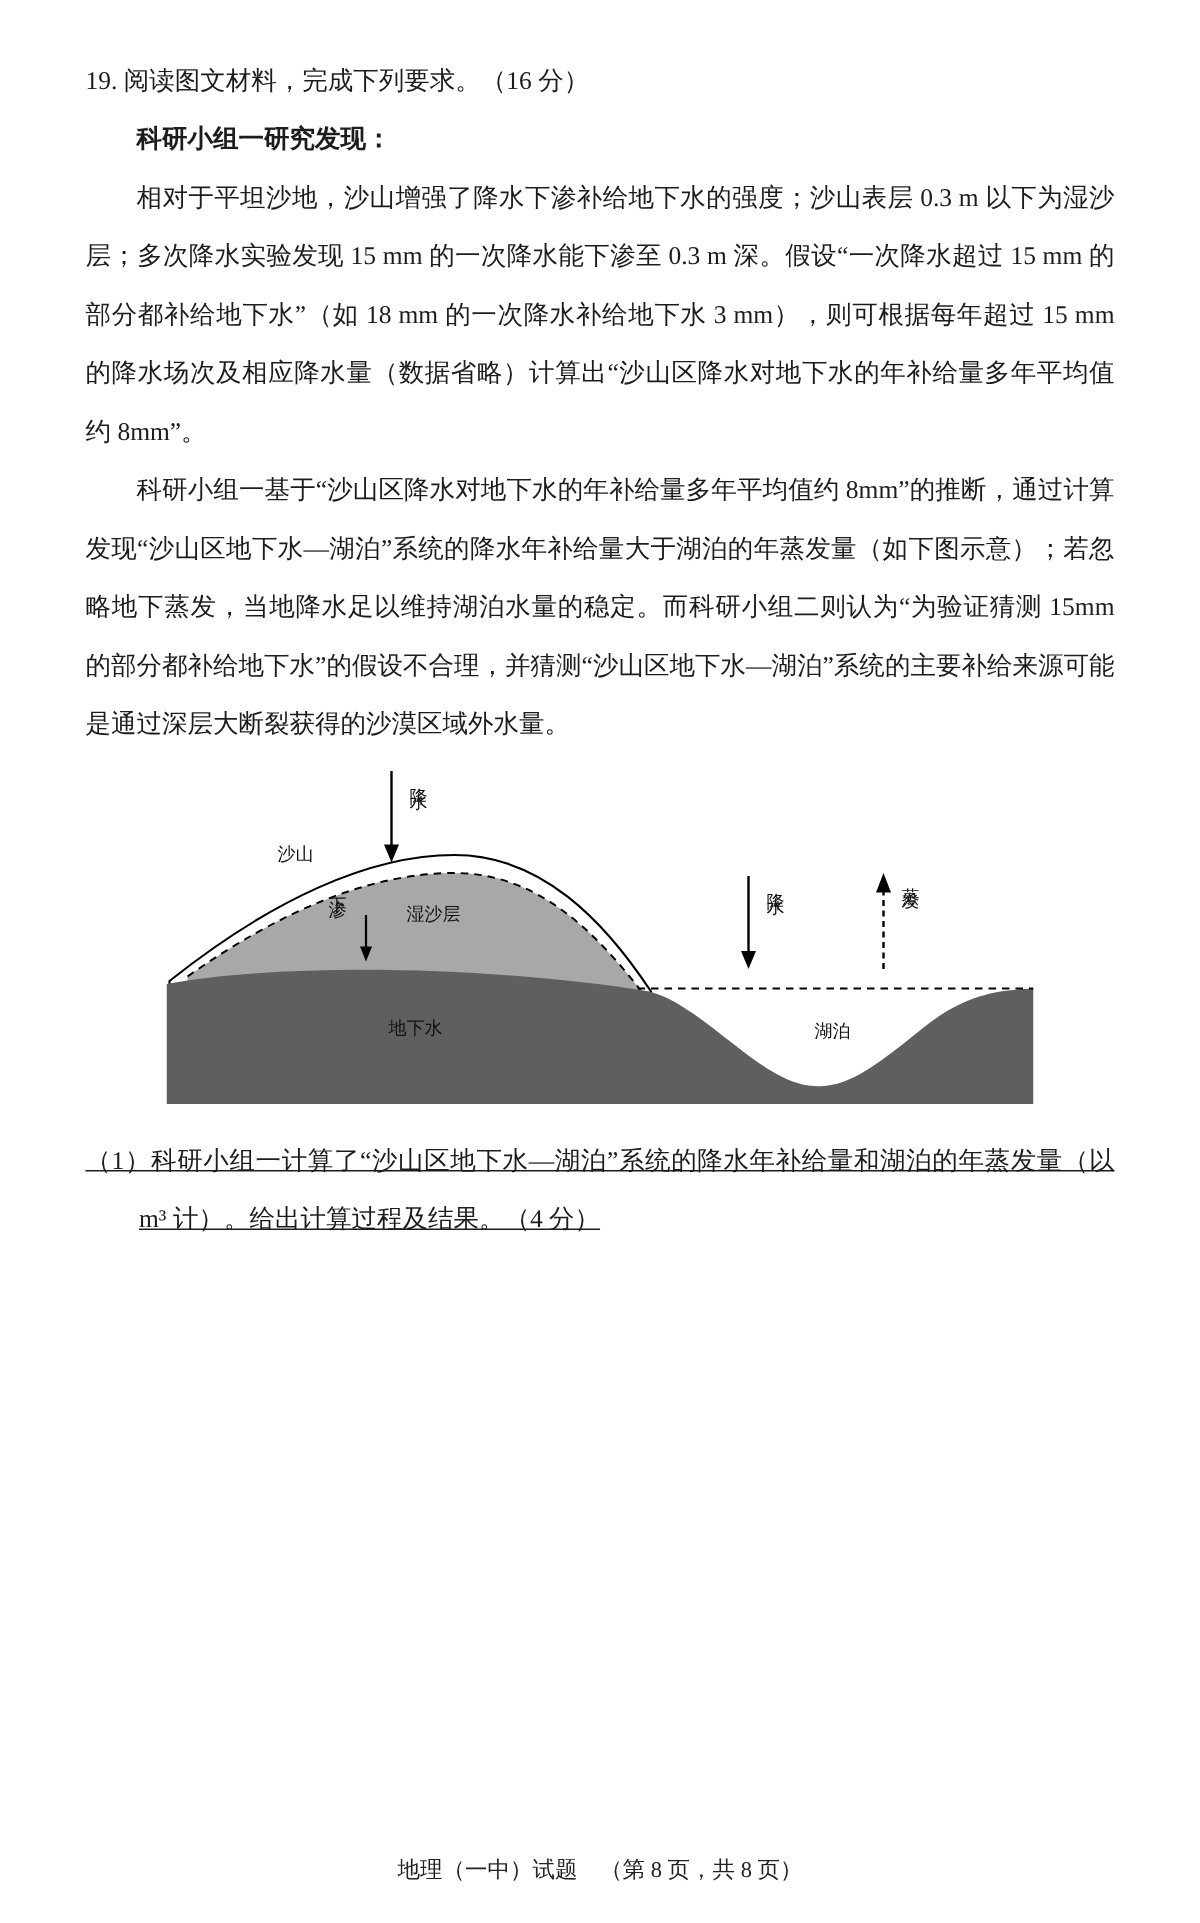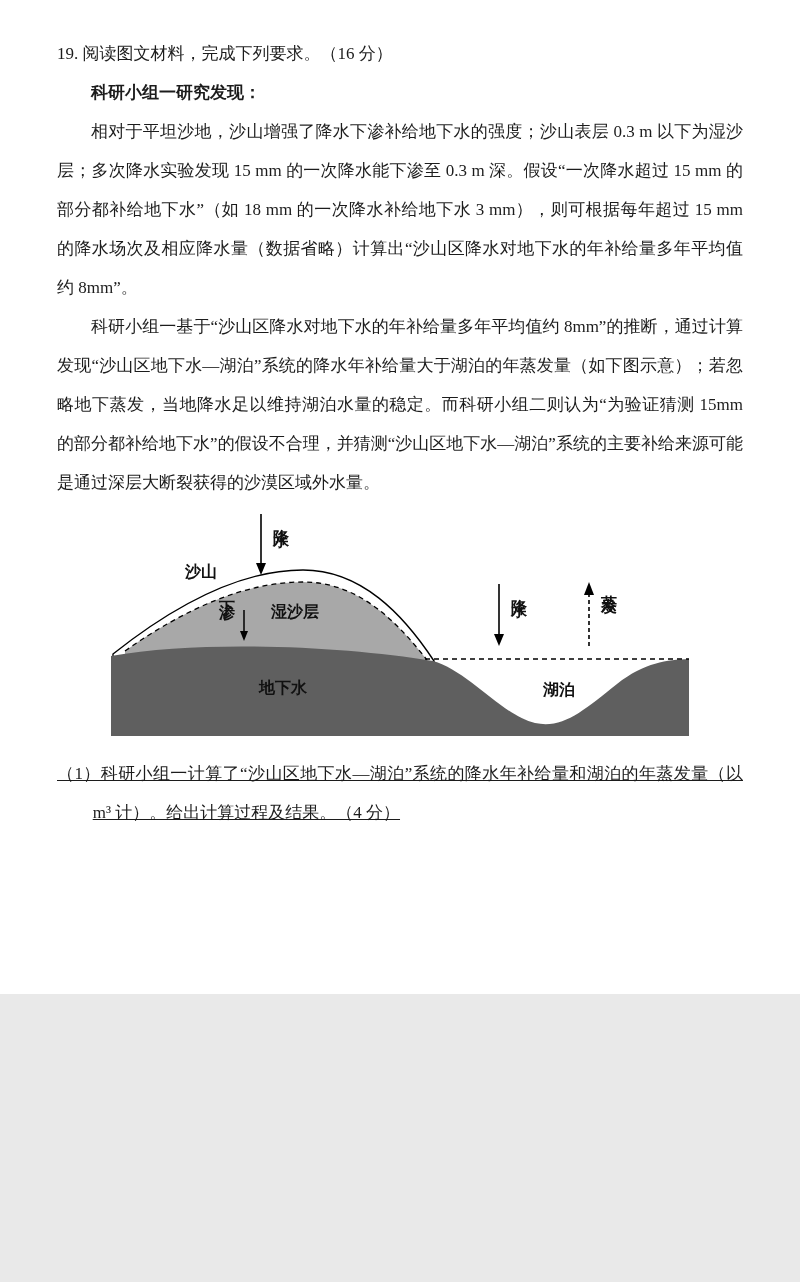--- a/index.html
+++ b/index.html
@@ -1,41 +1,40 @@
 <!DOCTYPE html>
 <html><head>
 <meta charset="utf-8">
 <style>
   html,body{margin:0;padding:0;background:#e9e9e9;}
   .page{
-    width:800px;height:994px;margin:0 auto;background:#ffffff;
+    width:800px;height:1282px;margin:0 auto;background:#ffffff;
     position:relative;overflow:hidden;
     font-family:"Liberation Serif","DejaVu Serif",serif;
     color:#1c1c1c;font-size:17px;
   }
   .content{padding:34px 57px 0 57px;}
   .content p{margin:0;line-height:39px;text-align:justify;}
   .indent{text-indent:2em;}
   .bold{font-weight:bold;}
   .question{
     margin:0;line-height:39px;text-align:justify;
     padding-left:2.1em;text-indent:-2.1em;
   }
   .questions{margin-top:8px;text-decoration:underline;}
   
   .diagram{
     position:relative;width:578px;height:232px;
     margin:8px 0 12px 54px;
   }
   .diagram svg{position:absolute;left:0;top:0;}
   .dlabel{
-    position:absolute;font-size:16px;line-height:1.25;
+    position:absolute;font-size:12px;line-height:1.25;
     font-family:"Liberation Serif","DejaVu Serif",serif;color:#111;
     white-space:nowrap;
-    font-weight:bold;
   }
   .vert{
     writing-mode:vertical-rl;text-orientation:upright;letter-spacing:3px;
   }
   .footer{
     position:absolute;left:0;right:0;bottom:26px;
     text-align:center;font-size:15px;color:#222;
   }
 </style>
 </head>
@@ -96,13 +95,14 @@
       <span class="dlabel vert" style="left:398px;top:76px;">降水</span>
       <span class="dlabel vert" style="left:488px;top:72px;">蒸发</span>
     </div>
 
     <div class="questions">
       <p class="question">（1）科研小组一计算了“沙山区地下水—湖泊”系统的降水年补给量和湖泊的年蒸发量（以 m³ 计）。给出计算过程及结果。（4 分）</p>
     </div>
 
   </div>
 
+  <div class="footer">地理（一中）试题　（第 8 页，共 8 页）</div>
 </div>
 
 </body></html>

